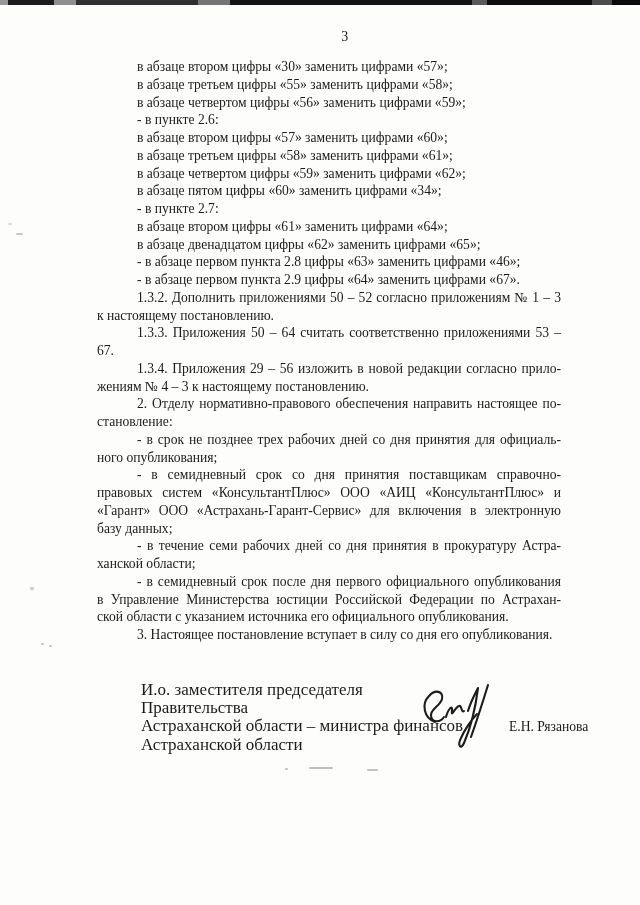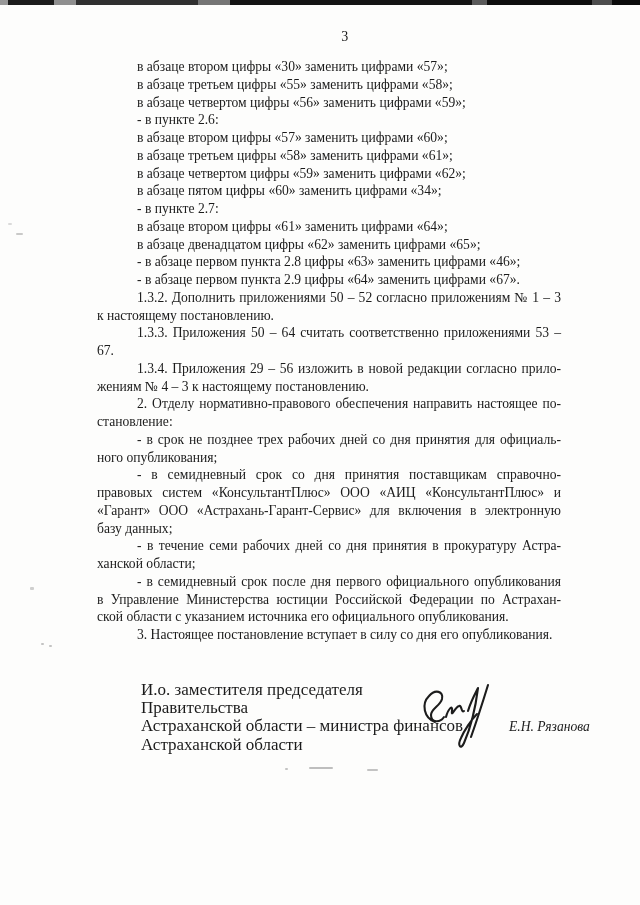--- a/index.html
+++ b/index.html
@@ -37,21 +37,21 @@
   }
   .line{white-space:normal;}
   .line.ind{padding-left:40px;}
   .line.just{text-align:justify;text-align-last:justify;}
   .sign-title{
     position:absolute;left:97px;top:681px;width:330px;
     font-size:17px;line-height:18.2px;margin-left:44px;
   }
   .signer-name{
     position:absolute;left:509px;top:719px;
-    font-size:13.6px;white-space:nowrap;font-style:italic;
+    font-size:13.6px;white-space:nowrap;
   }
   .signature-svg{position:absolute;left:419px;top:680px;}
   
   .speck{position:absolute;background:#8a8a8a;border-radius:1px;}
   .speck.s1{left:16px;top:233px;width:7px;height:2px;opacity:.45;}
   .speck.s2{left:30px;top:587px;width:4px;height:3px;opacity:.4;}
   .speck.s3{left:41px;top:643px;width:3px;height:2px;opacity:.5;}
   .speck.s4{left:49px;top:645px;width:3px;height:2px;opacity:.5;}
   .speck.s5{left:285px;top:768px;width:3px;height:2px;opacity:.5;}
   .speck.s6{left:309px;top:767px;width:24px;height:2px;opacity:.55;}

